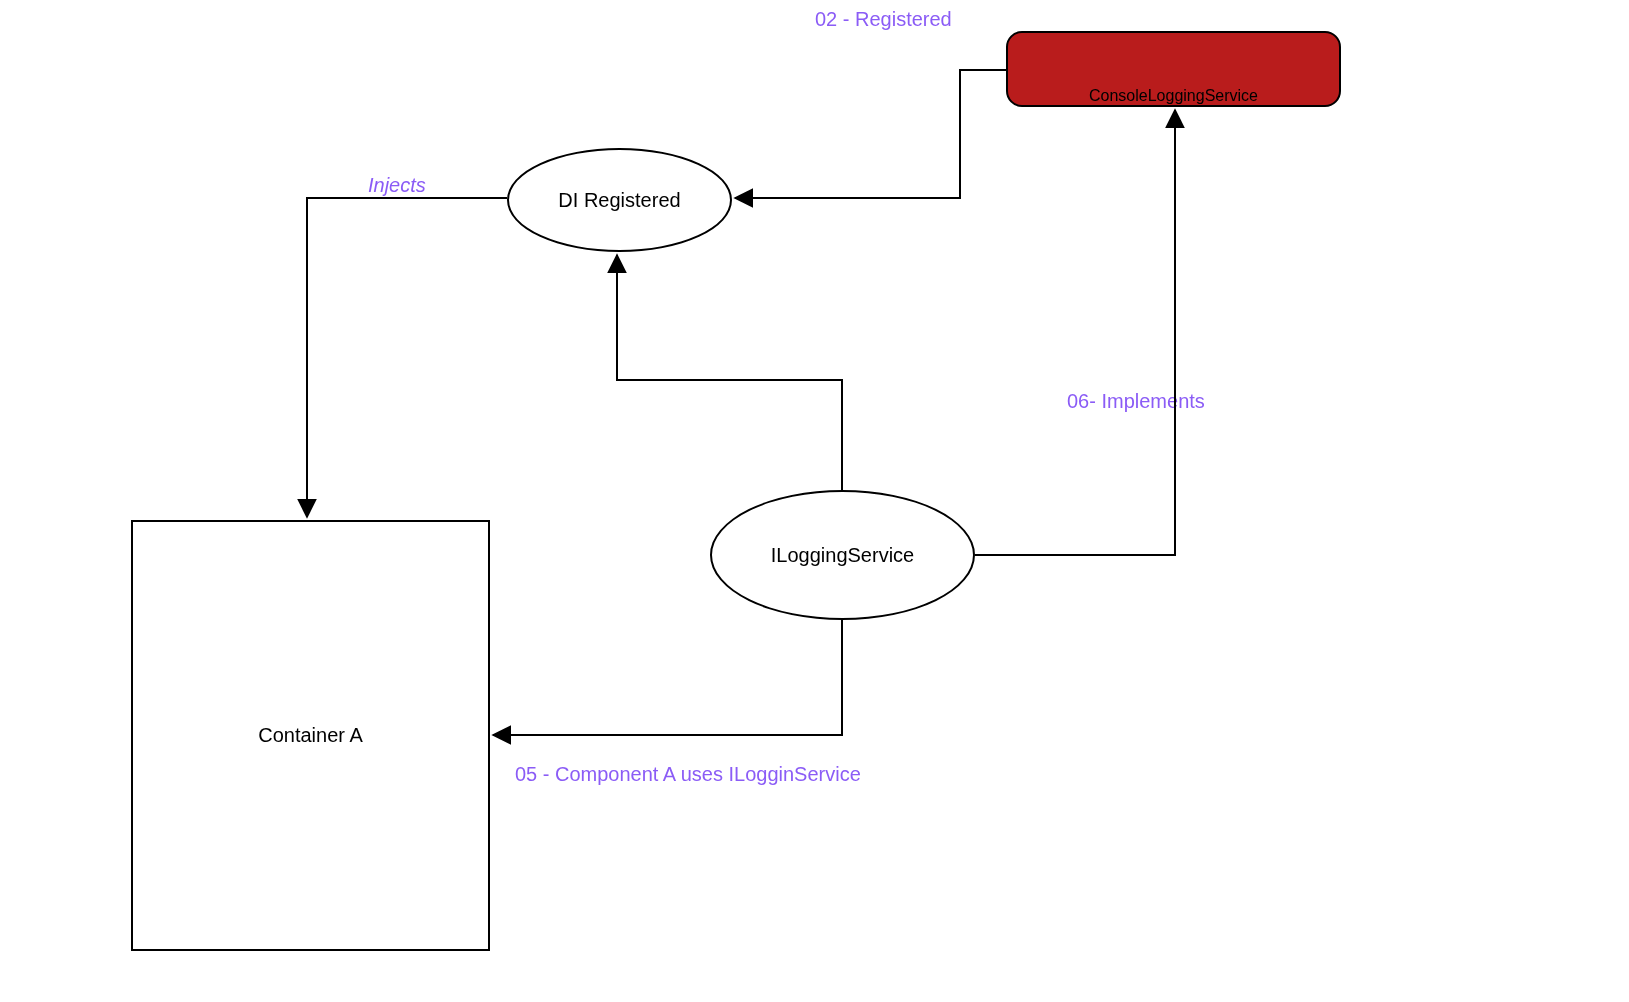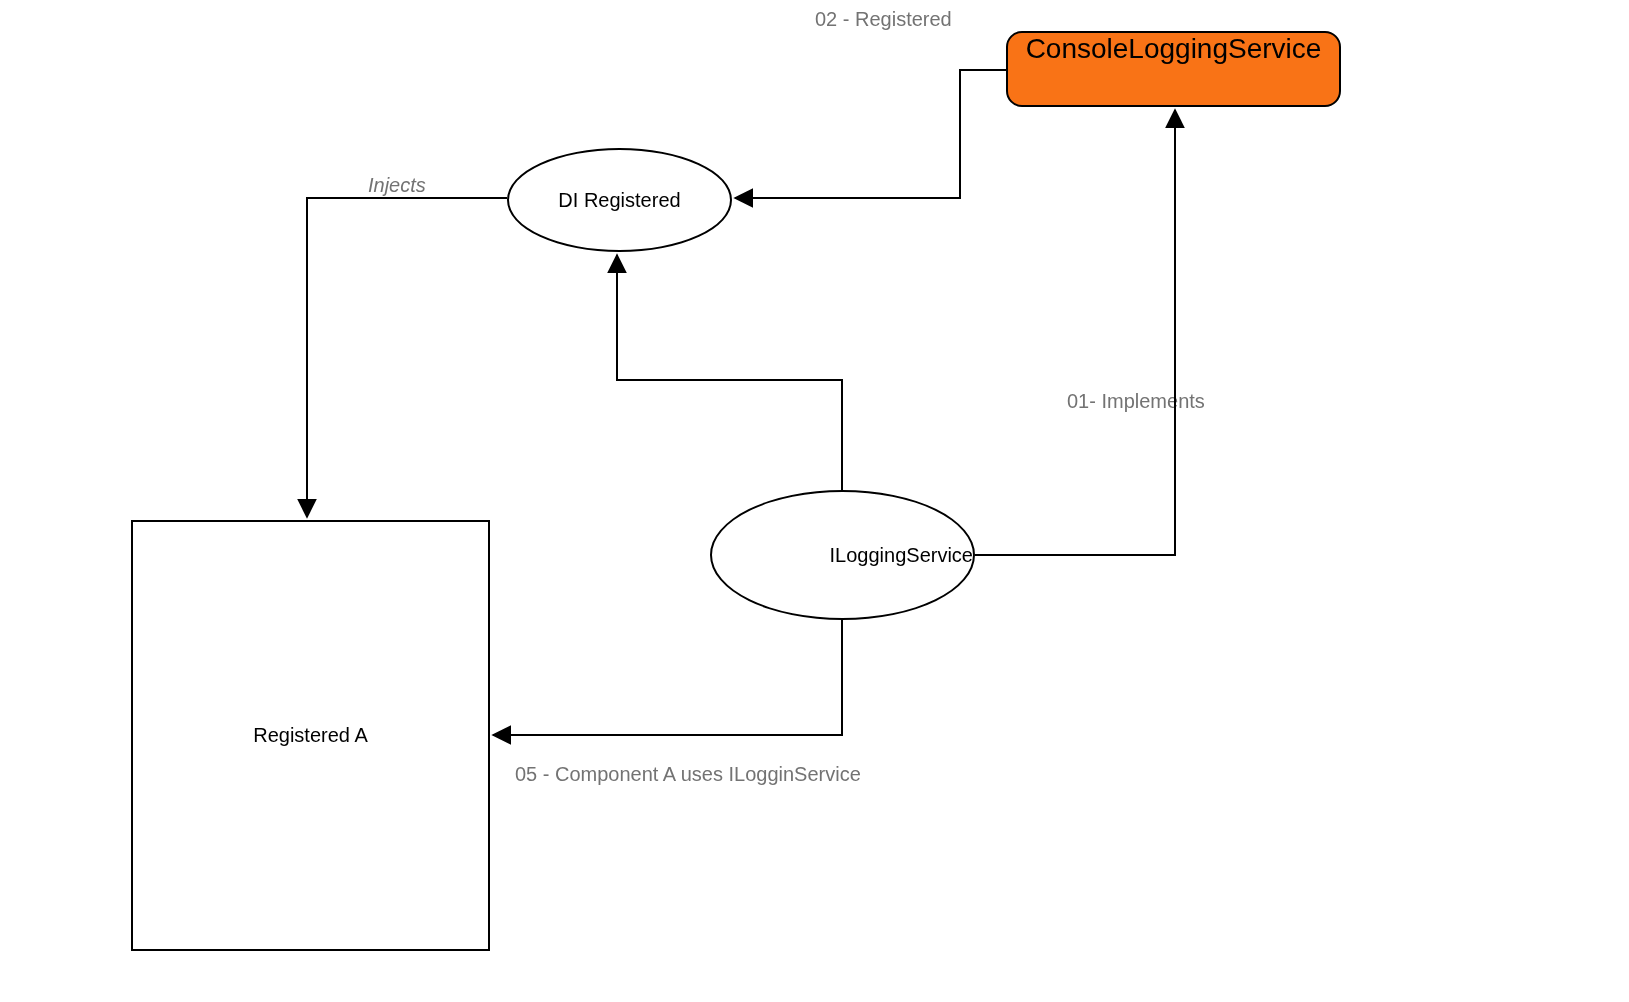--- a/index.html
+++ b/index.html
@@ -17,39 +17,39 @@
       align-items: center;
       justify-content: center;
       font-size: 20px;
       background: #fff;
     }
     .node-round {
       position: absolute;
       border: 2px solid #000;
       border-radius: 16px;
       display: flex;
-      align-items: flex-start;
+      align-items: flex-end;
       justify-content: center;
-      font-size: 28px;
-      background: #f97316;
+      font-size: 16px;
+      background: #b91c1c;
     }
     .node-ellipse {
       position: absolute;
       border: 2px solid #000;
       border-radius: 50%;
       display: flex;
       align-items: center;
       justify-content: center;
       font-size: 20px;
       background: #fff;
     }
     .label {
       position: absolute;
       font-size: 20px;
-      color: #737373;
+      color: #8b5cf6;
       white-space: nowrap;
     }
     svg.edges {
       position: absolute;
       left: 0; top: 0;
       width: 1629px;
       height: 1002px;
       pointer-events: none;
     }
   </style>
@@ -57,30 +57,30 @@
 <body>
 
 <div class="node-round" style="left:1006px; top:31px; width:335px; height:76px;">
   <span>ConsoleLoggingService</span>
 </div>
 
 <div class="node-ellipse" style="left:507px; top:148px; width:225px; height:104px;">
   <span>DI Registered</span>
 </div>
 
-<div class="node-ellipse" style="left:710px; top:490px; width:265px; height:130px;justify-content:flex-end;">
+<div class="node-ellipse" style="left:710px; top:490px; width:265px; height:130px;">
   <span>ILoggingService</span>
 </div>
 
 <div class="node-rect" style="left:131px; top:520px; width:359px; height:431px;">
-  <span>Registered A</span>
+  <span>Container A</span>
 </div>
 
 <span class="label" style="left:815px; top:8px;">02 - Registered</span>
-<span class="label" style="left:1067px; top:390px;">01- Implements</span>
+<span class="label" style="left:1067px; top:390px;">06- Implements</span>
 <span class="label" style="left:368px; top:174px;font-style:italic;">Injects</span>
 <span class="label" style="left:515px; top:763px;">05 - Component A uses ILogginService</span>
 
 <svg class="edges">
   <defs>
     <marker id="arrow" viewBox="0 0 12 12" refX="11" refY="6" markerWidth="10" markerHeight="10" orient="auto-start-reverse">
       <path d="M 0 0 L 12 6 L 0 12 z" fill="#000"></path>
     </marker>
   </defs>
 

